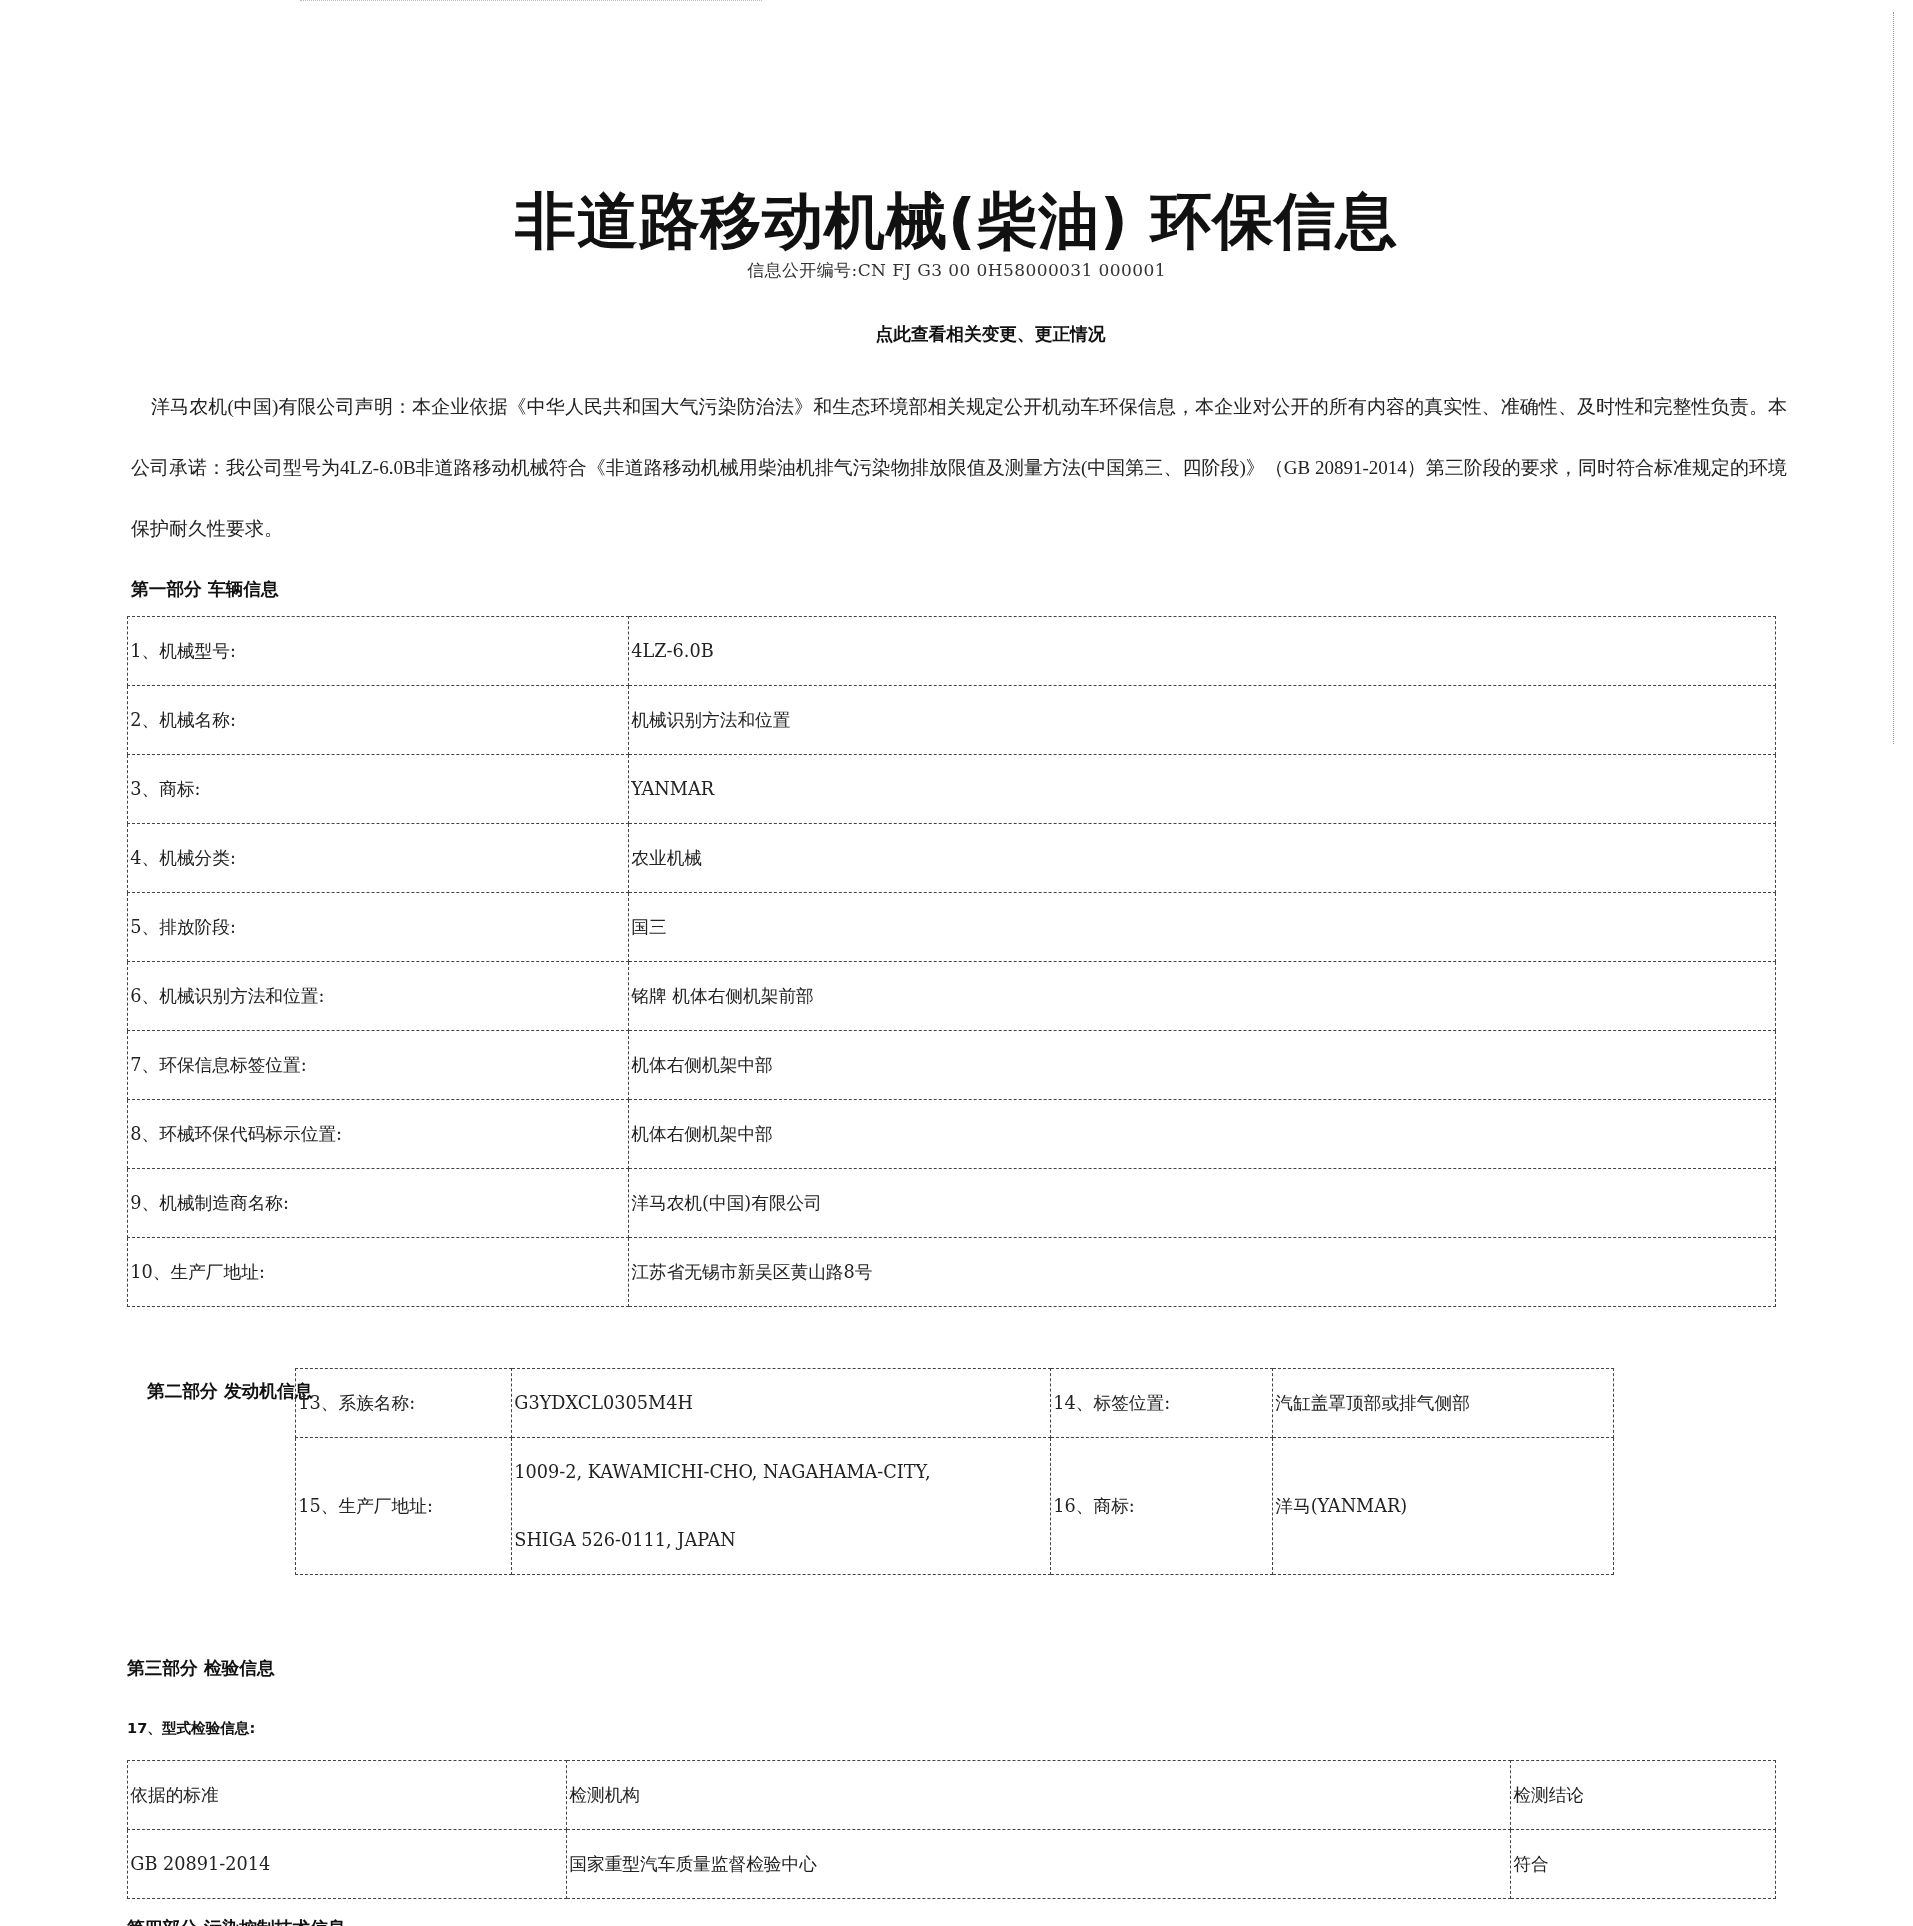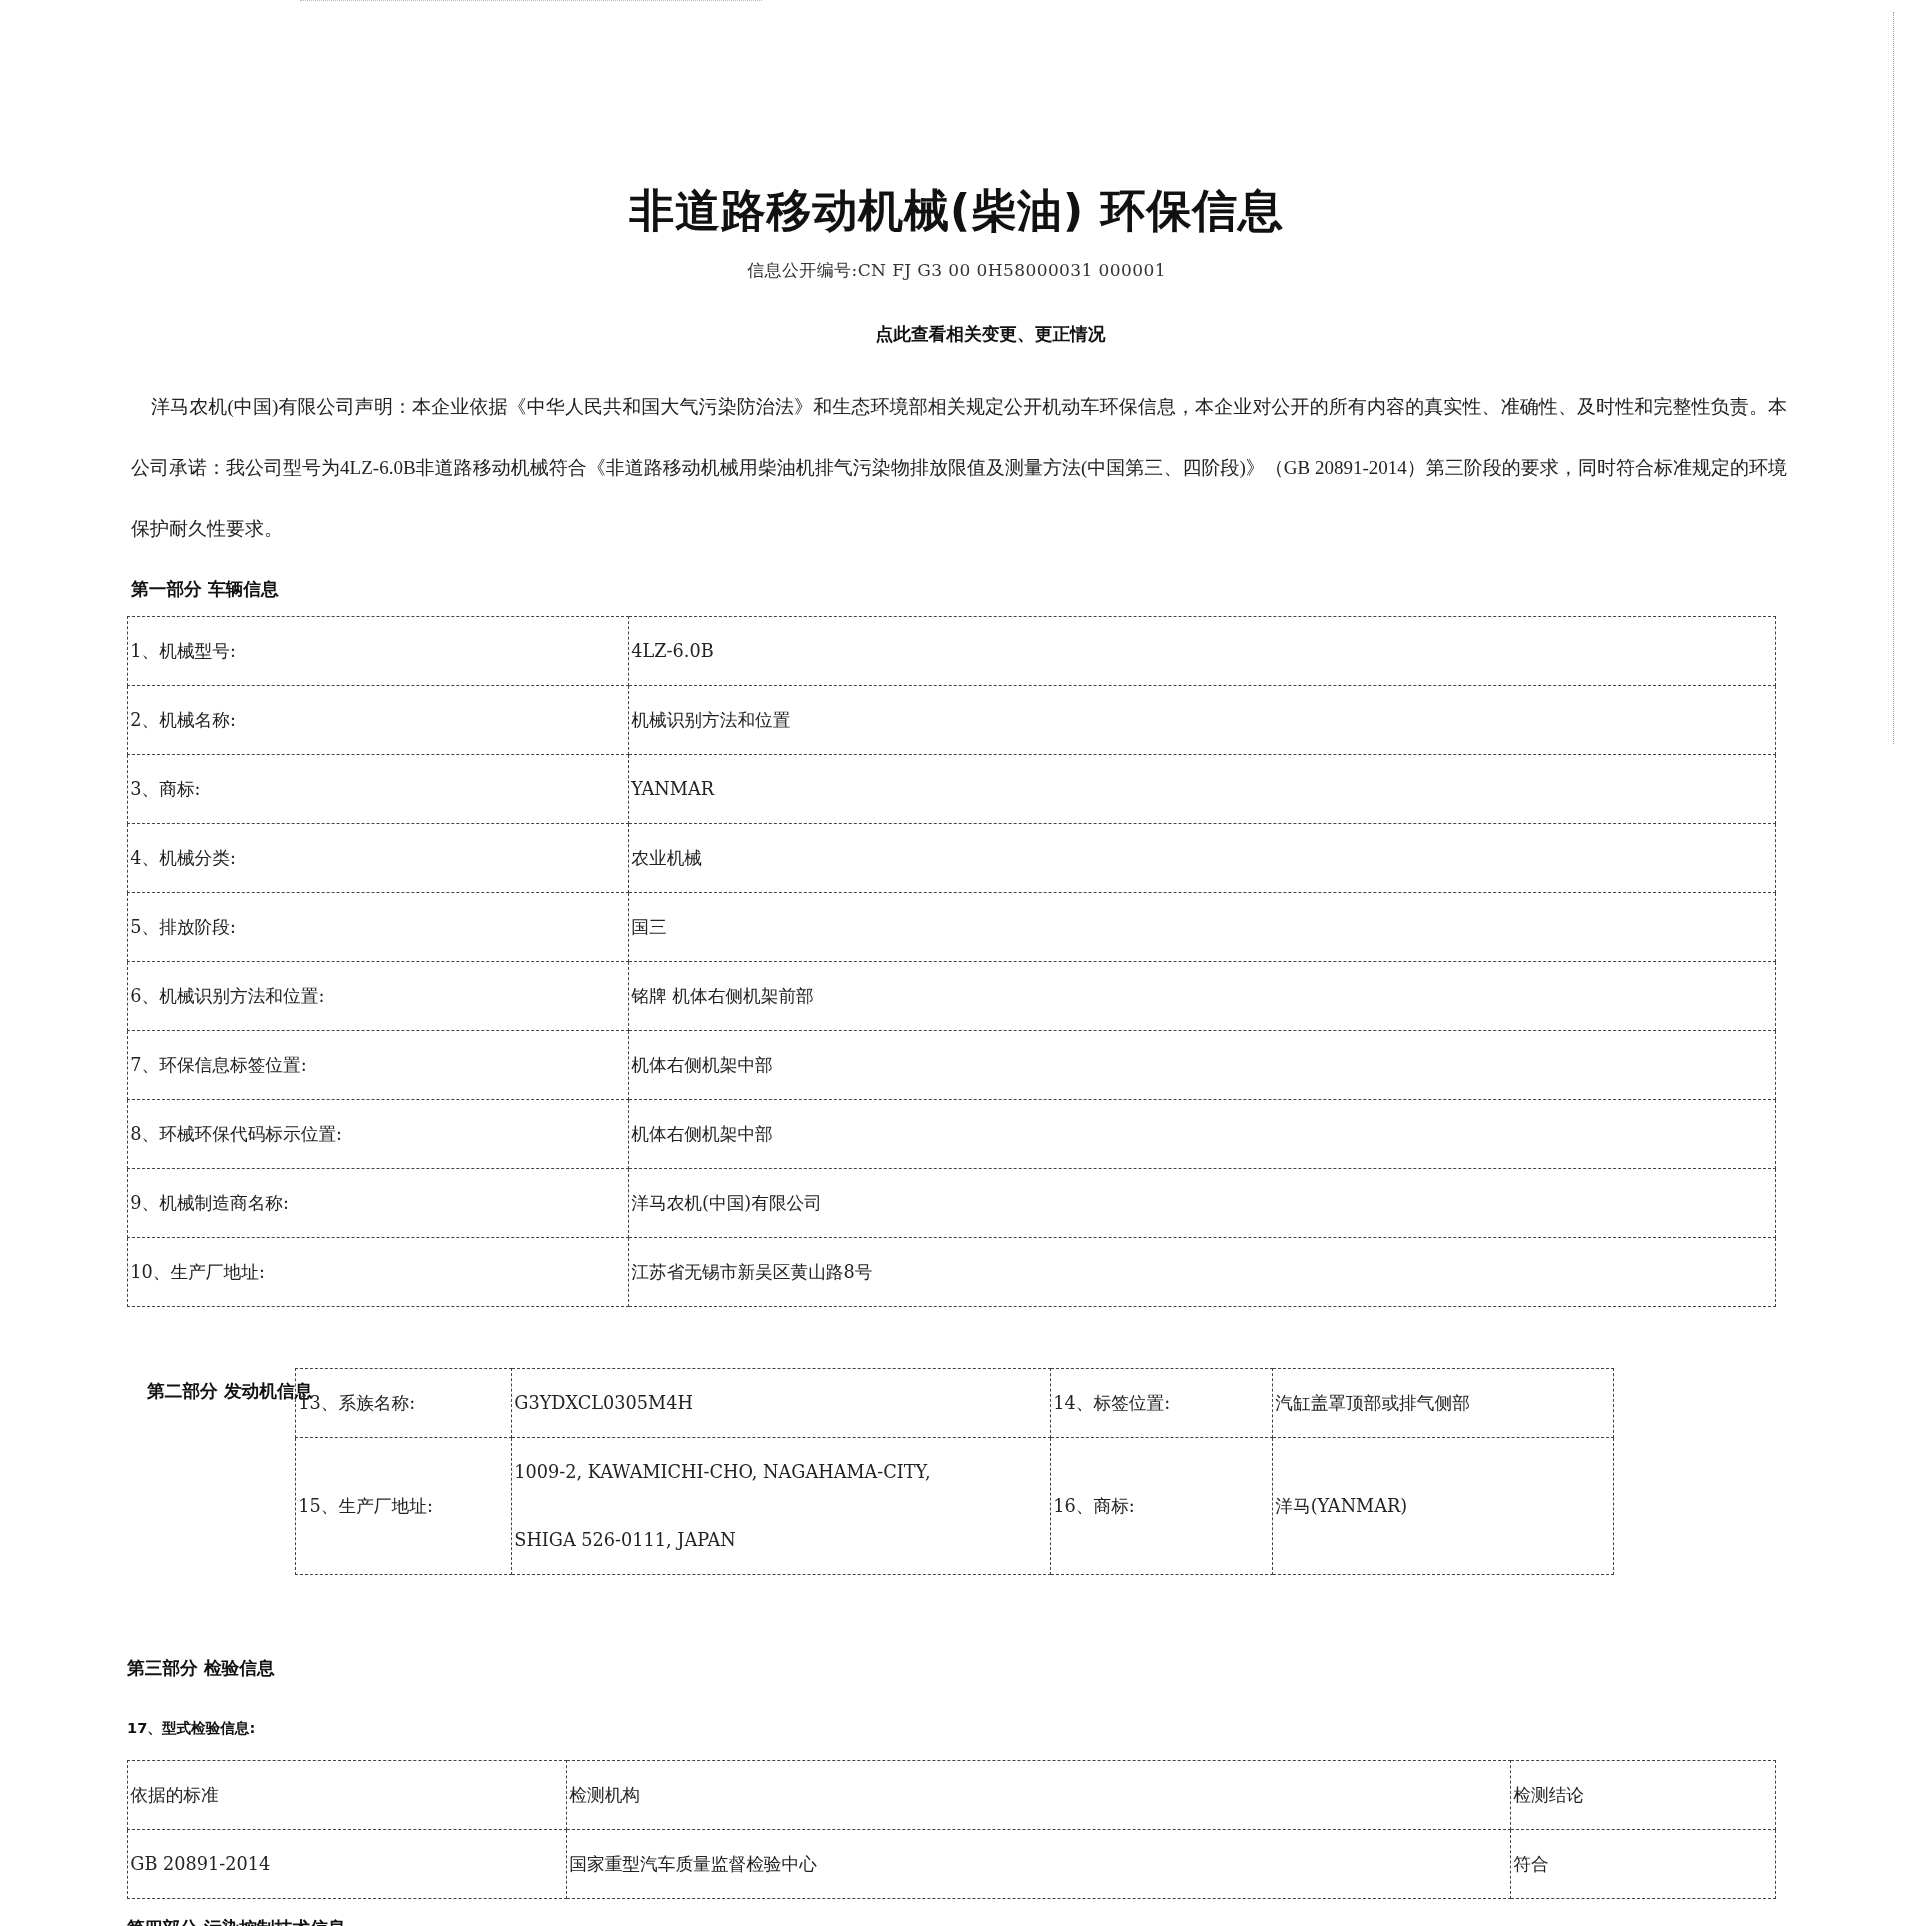--- a/index.html
+++ b/index.html
@@ -4,21 +4,21 @@
 <style>
   html, body { margin: 0; padding: 0; background: #ffffff; }
   body {
     width: 1913px; height: 2705px; position: relative; overflow: hidden;
     font-family: "DejaVu Serif", "Liberation Serif", serif; color: #1a1a1a;
   }
   .abs { position: absolute; }
   .title {
     left: 0; width: 1913px; top: 181px; text-align: center;
     font-family: "DejaVu Sans", "Liberation Sans", sans-serif;
-    font-weight: bold; font-size: 45px; letter-spacing: 0.8px; color: #111;
+    font-weight: bold; font-size: 61px; letter-spacing: 0.8px; color: #111;
   }
   .code {
     left: 0; width: 1913px; top: 259px; text-align: center;
     font-size: 17px; color: #333; letter-spacing: 0.4px;
   }
   .changes-link {
     left: 0; width: 1913px; top: 322px; text-align: center;
     font-family: "DejaVu Sans", "Liberation Sans", sans-serif;
     font-weight: bold; font-size: 17.7px; color: #111; text-decoration: none; padding-left: 34px;
   }

